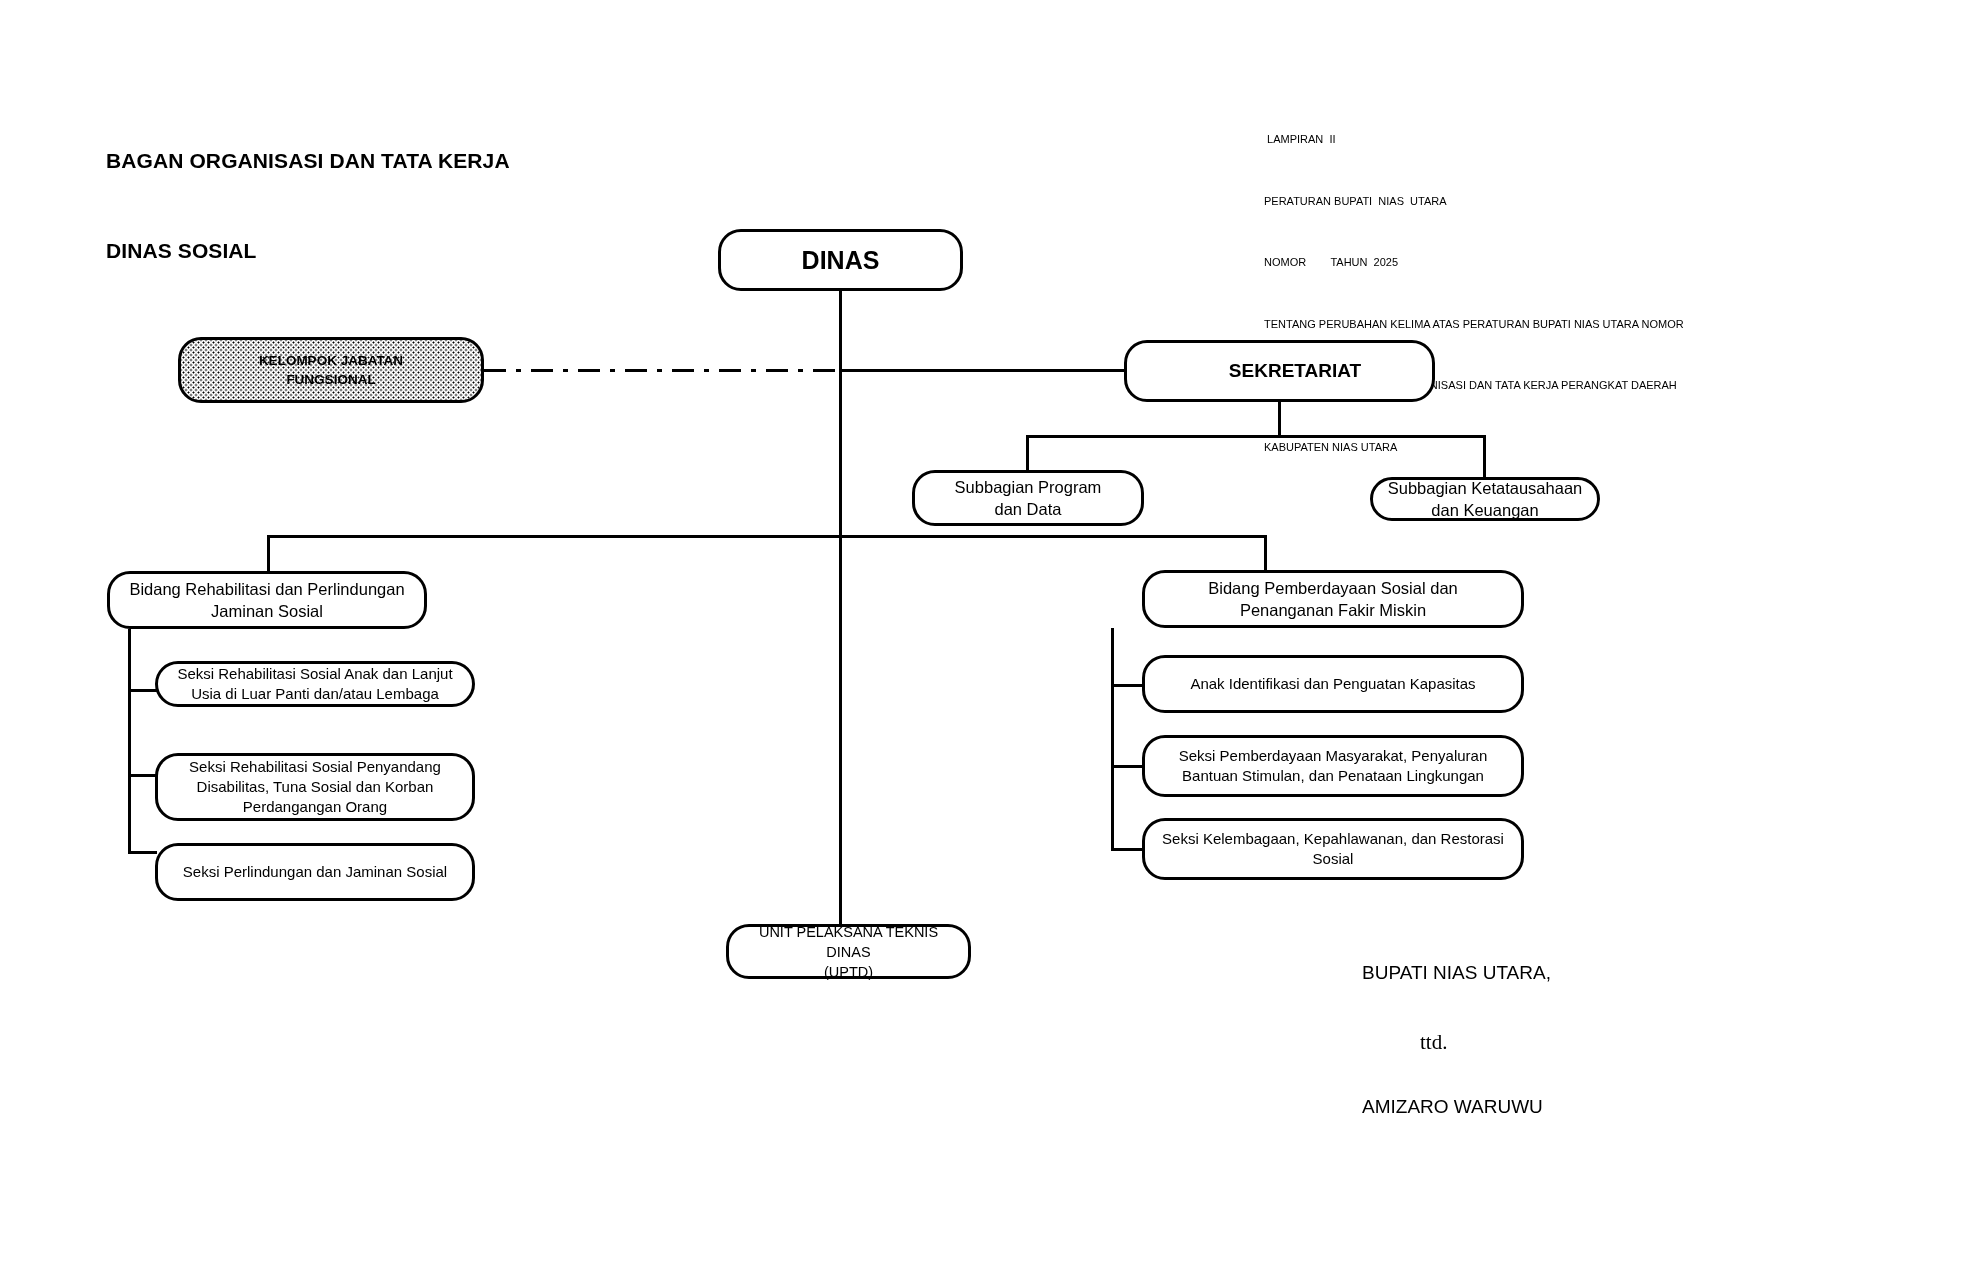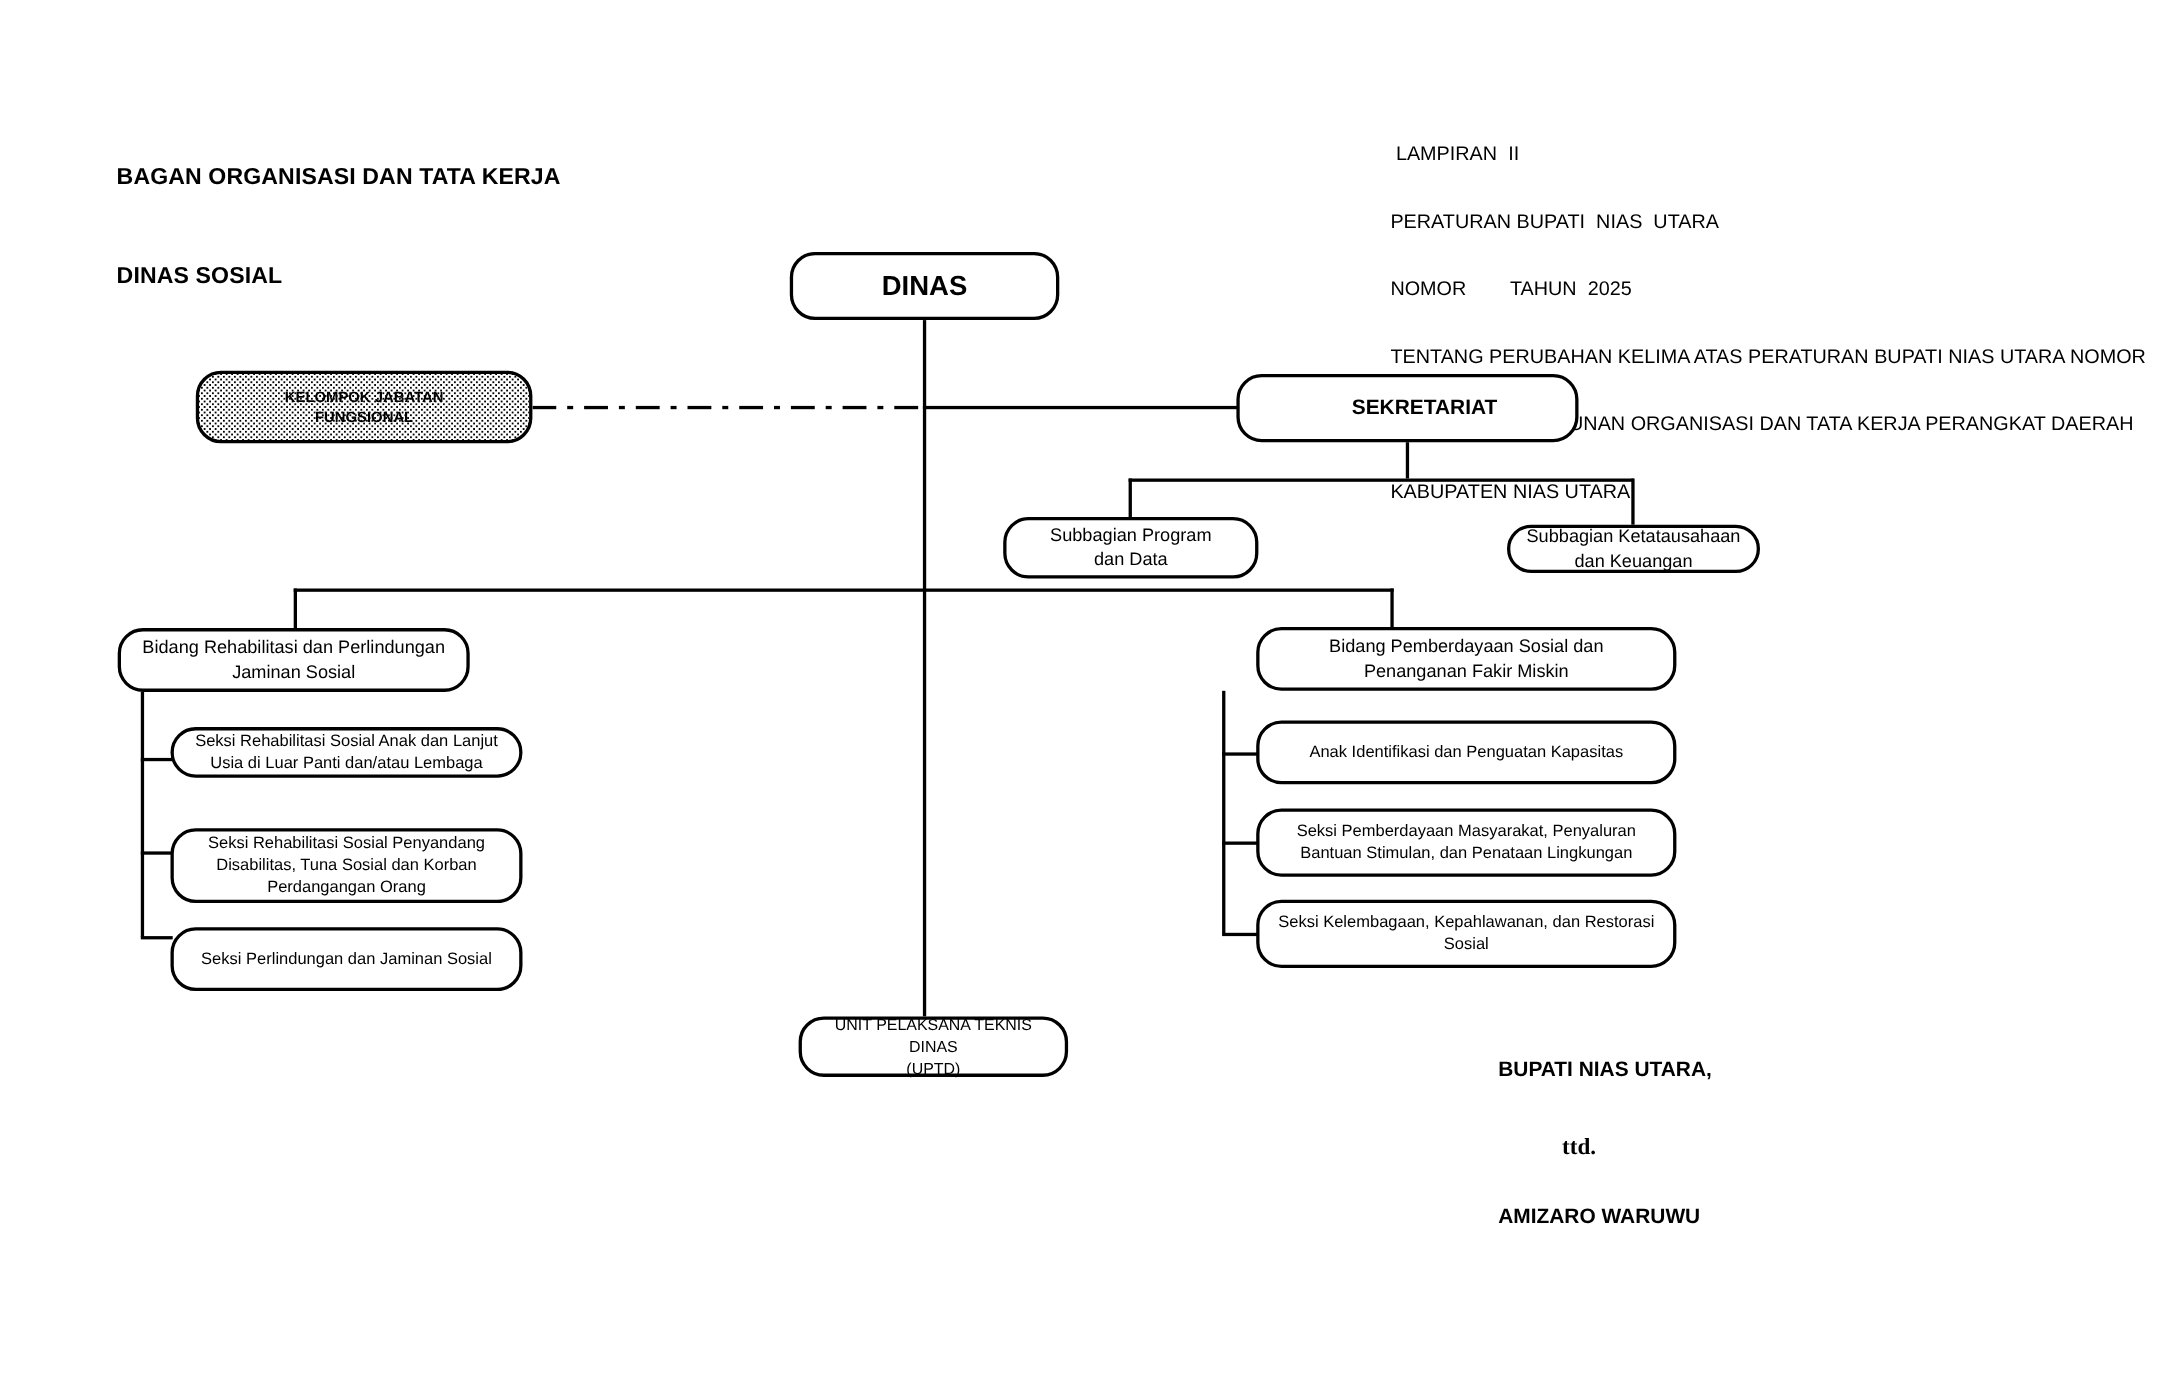--- a/index.html
+++ b/index.html
@@ -27,21 +27,21 @@
     font-size: 21px;
     font-weight: bold;
     line-height: 30px;
     letter-spacing: 0.1px;
     white-space: pre;
   }
   .legal-header {
     position: absolute;
     left: 1264px;
     top: 88px;
-    font-size: 18px;
+    font-size: 11px;
     line-height: 20.5px;
     white-space: pre;
   }
 
   
   .box {
     position: absolute;
     box-sizing: border-box;
     background: #ffffff;
     border: 2px solid #000000;
@@ -122,21 +122,20 @@
     background-image: linear-gradient(to right, #000 0 22px, transparent 22px 32px, #000 32px 37px, transparent 37px 47px);
     background-size: 47px 3px;
     background-repeat: repeat-x;
   }
 
   
   .sig {
     position: absolute;
     font-size: 19px;
     white-space: pre;
-    font-weight: bold;
   }
   .sig-title { left: 1362px; top: 962px; }
   .sig-ttd {
     left: 1420px; top: 1030px;
     font-family: "Liberation Serif", serif;
     font-size: 21px;
   }
   .sig-name { left: 1362px; top: 1096px; }
 </style>
 </head>

